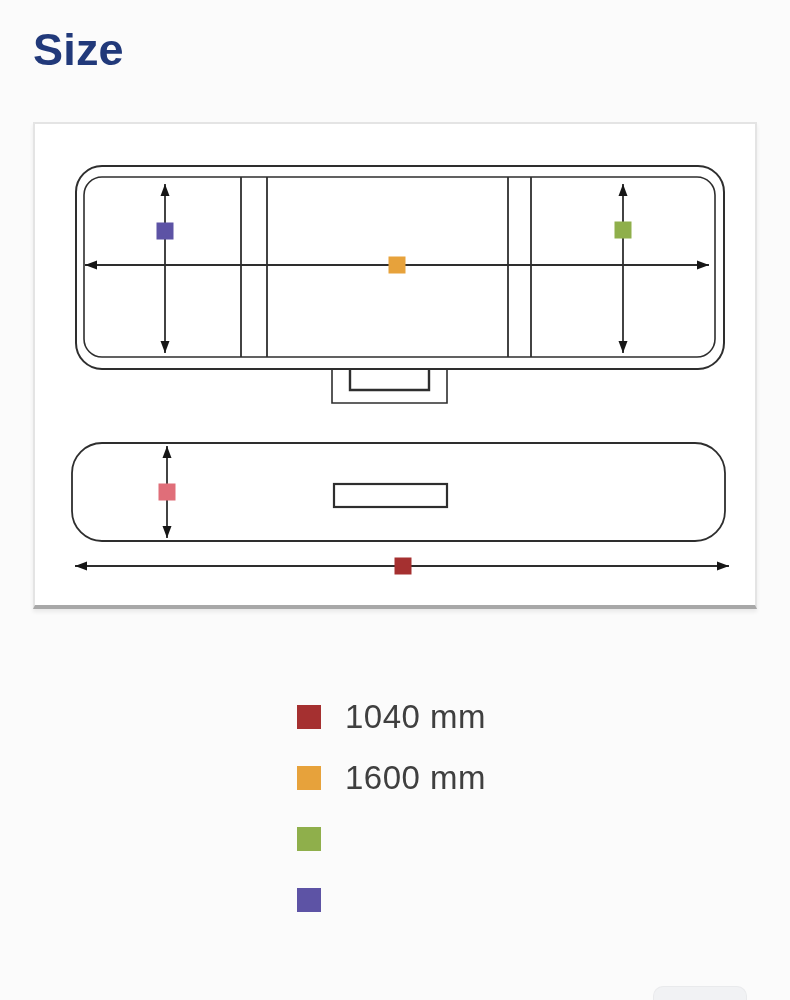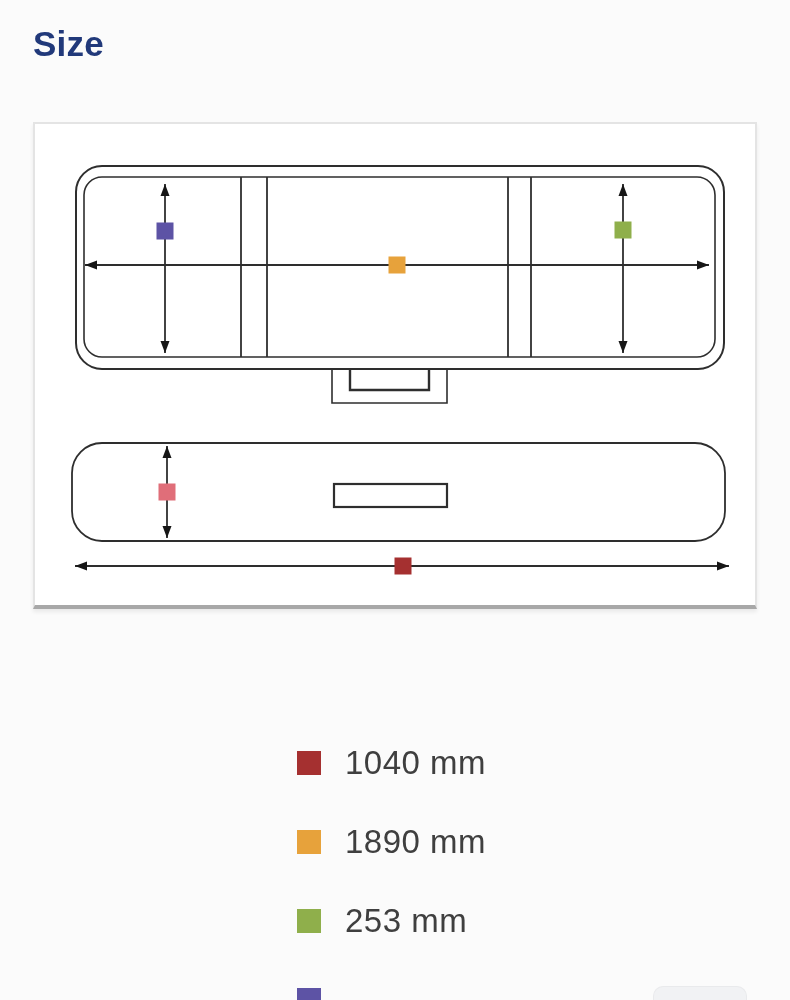--- a/index.html
+++ b/index.html
@@ -12,21 +12,21 @@
     width: 790px;
     height: 1000px;
     background: #fbfbfb;
     overflow: hidden;
   }
   .page-title {
     position: absolute;
     left: 33px;
     top: 24px;
     margin: 0;
-    font-size: 35px;
+    font-size: 45px;
     font-weight: 700;
     letter-spacing: 0.2px;
     color: #21397a;
   }
   .diagram-card {
     position: absolute;
     left: 33px;
     top: 122px;
     width: 724px;
     height: 487px;
@@ -40,21 +40,20 @@
   .legend {
     position: absolute;
     left: 297px;
     top: 700px;
   }
   .legend-row {
     display: flex;
     align-items: center;
     height: 33px;
     margin-bottom: 28px;
-    margin-top: 46px;
   }
   .swatch {
     width: 24px;
     height: 24px;
     flex: 0 0 24px;
     background: #ccc;
   }
   .legend-label {
     margin-left: 24px;
     font-size: 33px;
@@ -124,25 +123,24 @@
     </svg>
   </div>
 
   <div class="legend">
     <div class="legend-row">
       <span class="swatch" style="background: rgb(165, 48, 48);"></span>
       <span class="legend-label">1040 mm</span>
     </div>
     <div class="legend-row">
       <span class="swatch" style="background: rgb(231, 162, 59);"></span>
-      <span class="legend-label">1890 mm</span>
+      <span class="legend-label">1600 mm</span>
     </div>
     <div class="legend-row">
       <span class="swatch" style="background: rgb(143, 175, 75);"></span>
-      <span class="legend-label">253 mm</span>
     </div>
     <div class="legend-row">
       <span class="swatch" style="background: rgb(93, 83, 165);"></span>
     </div>
   </div>
 
   <div class="floating-button-partial"></div>
 
 </div>
 

